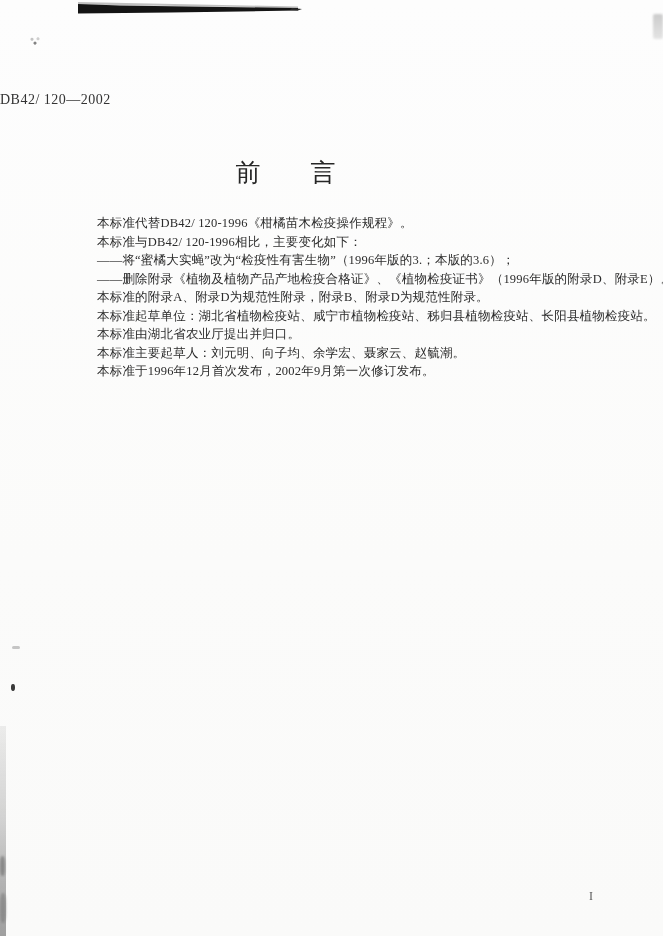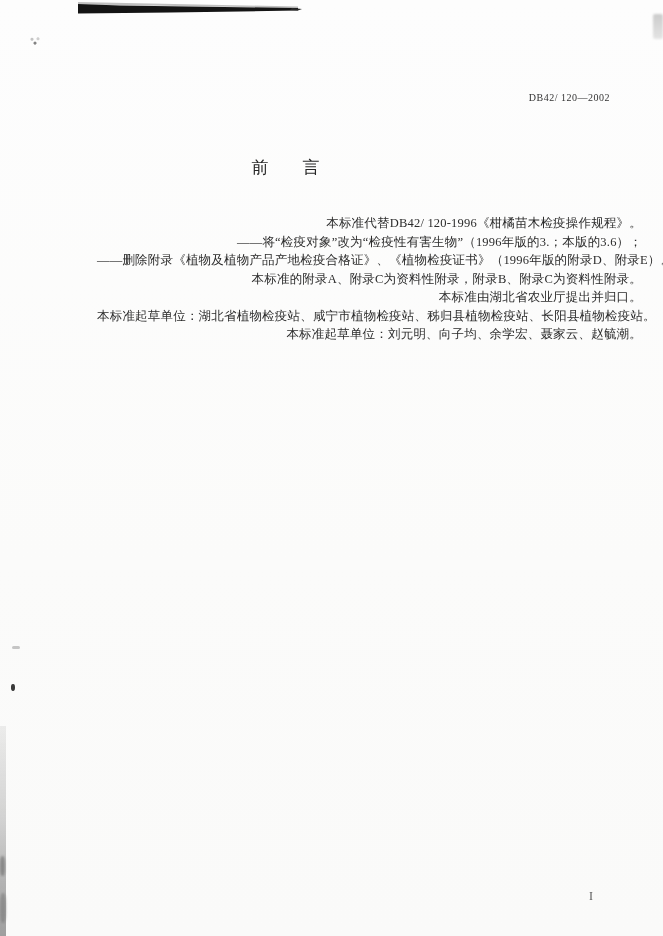--- a/index.html
+++ b/index.html
@@ -102,50 +102,48 @@
     border-radius: 45%;
     filter: blur(0.3px);
   }
 
   
   .doc-code {
     position: absolute;
     top: 92px;
     left: 0;
     width: 610px;
-    text-align: right;
-    font-size: 10px;
+    font-size: 14px;
     letter-spacing: 0.5px;
     color: #333333;
     white-space: nowrap;
   }
   .doc-title {
     position: absolute;
     top: 156px;
     left: 0;
     width: 571px;
     text-align: center;
-    font-size: 17px;
+    font-size: 25px;
     font-weight: 500;
     color: #262626;
     white-space: pre;
   }
   .foreword {
     position: absolute;
     left: 97px;
     top: 214px;
     width: 545px;
     font-size: 12.5px;
     line-height: 18.5px;
     letter-spacing: 0.2px;
     color: #2b2b2b;
   }
   .foreword .line {
     white-space: nowrap;
-    text-align: right;
   }
   .foreword .line.indent {
     padding-left: 25px;
   }
   .page-number {
     position: absolute;
     left: 589px;
     top: 889px;
     font-size: 12px;
     color: #5a5a5a;
@@ -168,23 +166,25 @@
   <div class="speck-top"></div>
   <div class="speck-dash"></div>
   <div class="speck-dot"></div>
 
   <div class="doc-code">DB42/ 120—2002</div>
 
   <div class="doc-title">前　　言</div>
 
   <div class="foreword">
       <div class="line">本标准代替DB42/ 120-1996《柑橘苗木检疫操作规程》。</div>
-      <div class="line">——将“检疫对象”改为“检疫性有害生物”（1996年版的3.；本版的3.6）；</div>
+      <div class="line">本标准与DB42/ 120-1996相比，主要变化如下：</div>
+      <div class="line">——将“蜜橘大实蝇”改为“检疫性有害生物”（1996年版的3.；本版的3.6）；</div>
       <div class="line">——删除附录《植物及植物产品产地检疫合格证》、《植物检疫证书》（1996年版的附录D、附录E）。</div>
-      <div class="line">本标准的附录A、附录C为资料性附录，附录B、附录C为资料性附录。</div>
+      <div class="line">本标准的附录A、附录D为规范性附录，附录B、附录D为规范性附录。</div>
+      <div class="line">本标准起草单位：湖北省植物检疫站、咸宁市植物检疫站、秭归县植物检疫站、长阳县植物检疫站。</div>
       <div class="line">本标准由湖北省农业厅提出并归口。</div>
-      <div class="line">本标准起草单位：湖北省植物检疫站、咸宁市植物检疫站、秭归县植物检疫站、长阳县植物检疫站。</div>
-      <div class="line">本标准起草单位：刘元明、向子均、余学宏、聂家云、赵毓潮。</div>
+      <div class="line">本标准主要起草人：刘元明、向子均、余学宏、聂家云、赵毓潮。</div>
+      <div class="line">本标准于1996年12月首次发布，2002年9月第一次修订发布。</div>
     </div>
 
   <div class="page-number">I</div>
 
 </div>
 
 </body></html>

